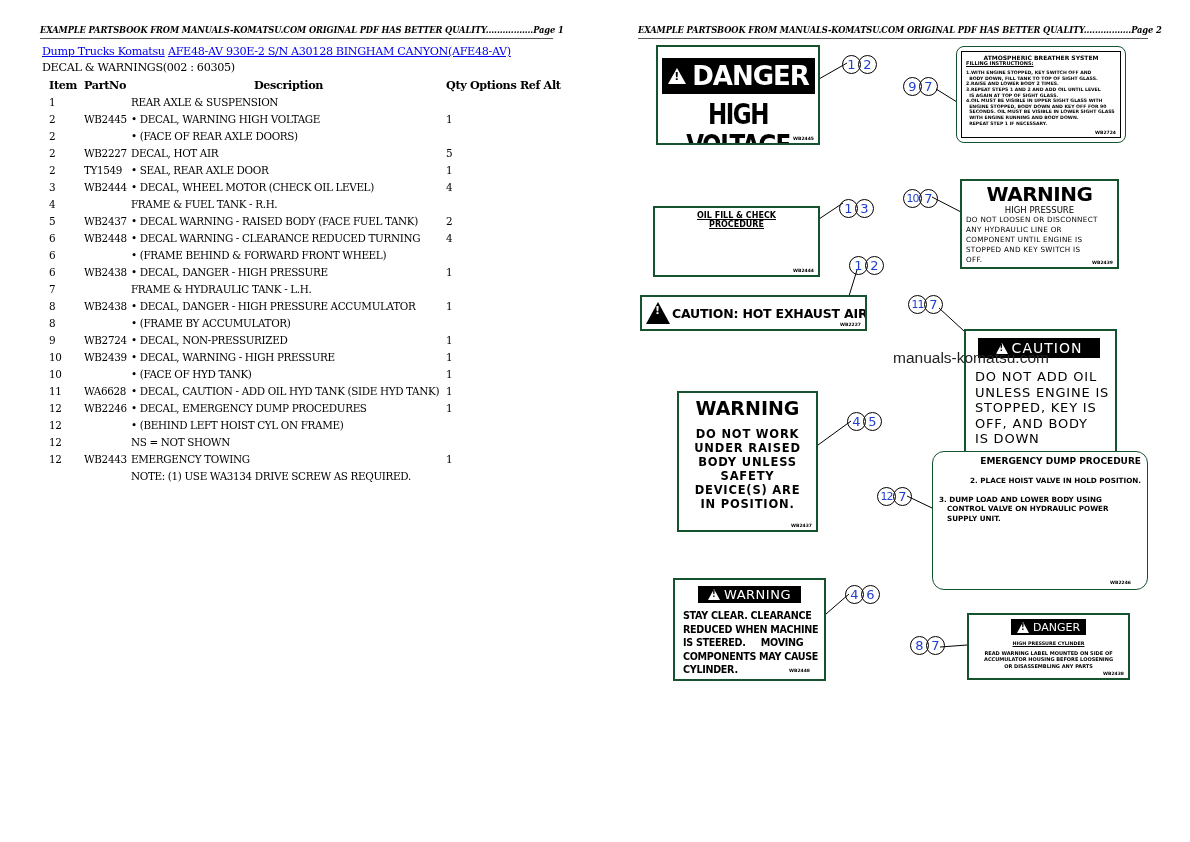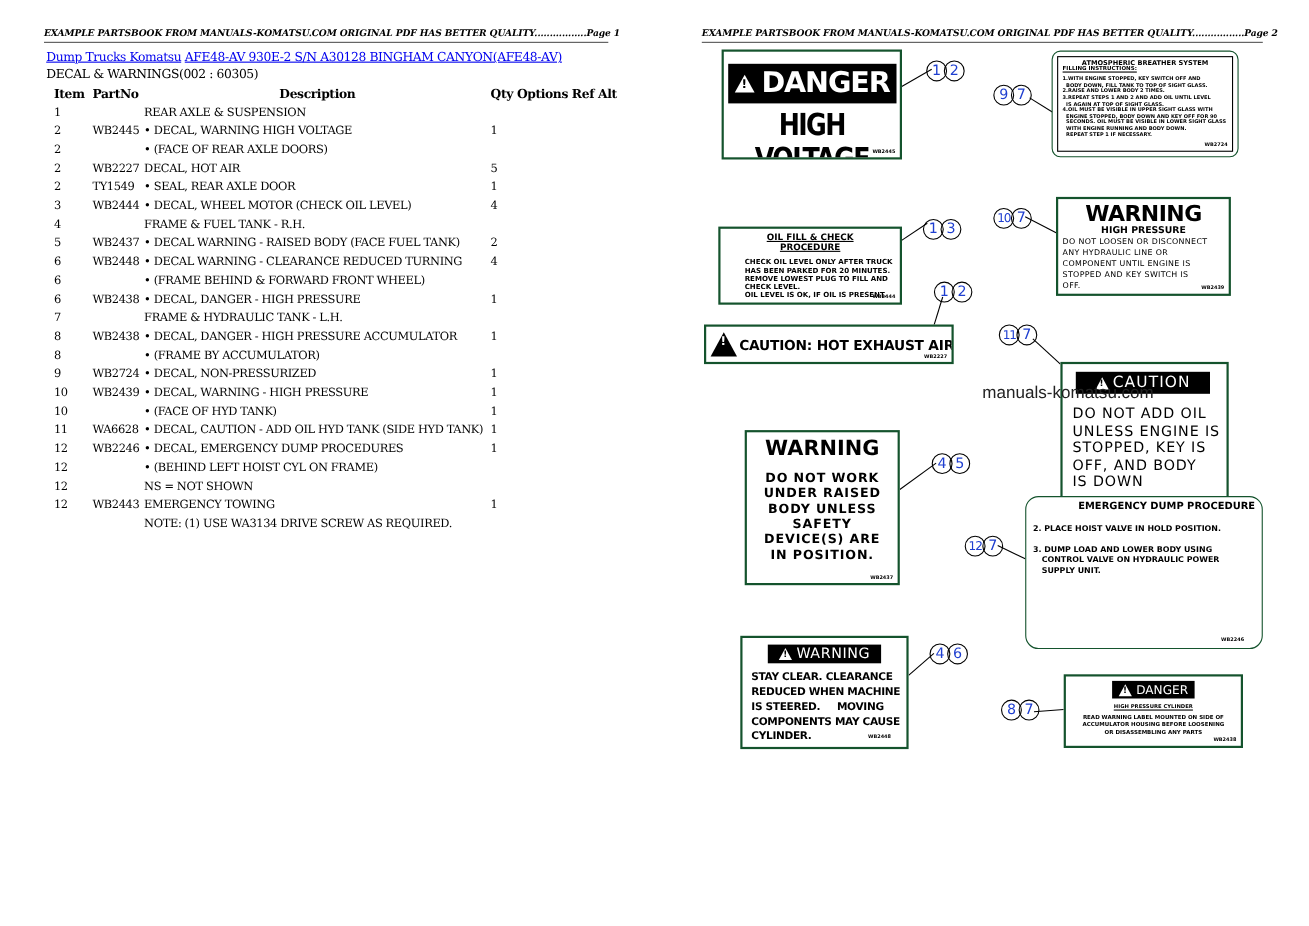--- a/index.html
+++ b/index.html
@@ -304,37 +304,30 @@
     <div class="pn" style="bottom:1px;">WB2724</div>
   </div>
 </div>
 <div class="callout" style="left:903px;top:77px;">
   <span>9</span>
     <span>7</span>
 </div>
 
 <div class="decal" style="left:653px;top:179px;width:167px;height:71px;padding:3px 22px;margin-top:27px;">
   <div style="text-align:center;font-size:8px;text-decoration:underline;margin-bottom:6px;">OIL FILL &amp; CHECK PROCEDURE</div>
-  <div id="oilfill-lines" style="font-size:6.4px;line-height:7.6px;white-space:nowrap;">
-      <div>CHECK OIL LEVEL ONLY AFTER TRUCK</div>
-      <div>HAS BEEN PARKED FOR 20 MINUTES.</div>
-      <div>REMOVE LOWEST PLUG TO FILL AND</div>
-      <div>CHECK LEVEL.</div>
-      <div>OIL LEVEL IS OK, IF OIL IS PRESENT.</div>
-    </div>
   <div class="pn">WB2444</div>
 </div>
 <div class="callout" style="left:839px;top:199px;">
   <span>1</span>
     <span>3</span>
 </div>
 
 <div class="decal" style="left:960px;top:179px;width:159px;height:90px;padding:2px 4px;">
   <div style="text-align:center;font-size:20px;line-height:22px;letter-spacing:-0.5px;">WARNING</div>
-  <div style="text-align:center;font-size:8.5px;font-weight:bold;">HIGH PRESSURE</div>
+  <div style="text-align:center;font-size:8.5px;font-weight:normal;">HIGH PRESSURE</div>
   <div id="whp-lines" style="font-size:7.2px;line-height:10px;font-weight:normal;white-space:nowrap;letter-spacing:0.3px;">
       <div>DO NOT LOOSEN OR DISCONNECT</div>
       <div>ANY HYDRAULIC LINE OR</div>
       <div>COMPONENT UNTIL ENGINE IS</div>
       <div>STOPPED AND KEY SWITCH IS</div>
       <div>OFF.</div>
     </div>
   <div class="pn">WB2439</div>
 </div>
 <div class="callout" style="left:903px;top:189px;">
@@ -386,21 +379,21 @@
   <div class="pn">WB2437</div>
 </div>
 <div class="callout" style="left:847px;top:412px;">
   <span>4</span>
     <span>5</span>
 </div>
 
 <div class="decal rounded" style="left:932px;top:451px;width:216px;height:139px;border-width:1.5px;border-radius:12px;padding:4px 6px;">
   <div style="text-align:right;font-size:9px;margin-bottom:10px;">EMERGENCY DUMP PROCEDURE</div>
   <div id="ed-steps" style="font-size:7.2px;line-height:9.6px;">
-      <div style="margin-bottom: 9px; padding-left: 8px; text-indent: -8px;">2. PLACE HOIST VALVE IN HOLD POSITION.</div>
+      <div style="margin-bottom: 9px; padding-left: 8px; text-indent: -8px; text-align: right;">2. PLACE HOIST VALVE IN HOLD POSITION.</div>
       <div style="margin-bottom: 9px; padding-left: 8px; text-indent: -8px;">3. DUMP LOAD AND LOWER BODY USING CONTROL VALVE ON HYDRAULIC POWER SUPPLY UNIT.</div>
     </div>
   <div class="pn" style="right:16px;bottom:4px;">WB2246</div>
 </div>
 <div class="callout" style="left:877px;top:487px;">
   <span style="font-size:11px;letter-spacing:-1px;">12</span>
     <span>7</span>
 </div>
 
 <div class="decal" style="left:673px;top:578px;width:153px;height:103px;padding:3px 8px;">

